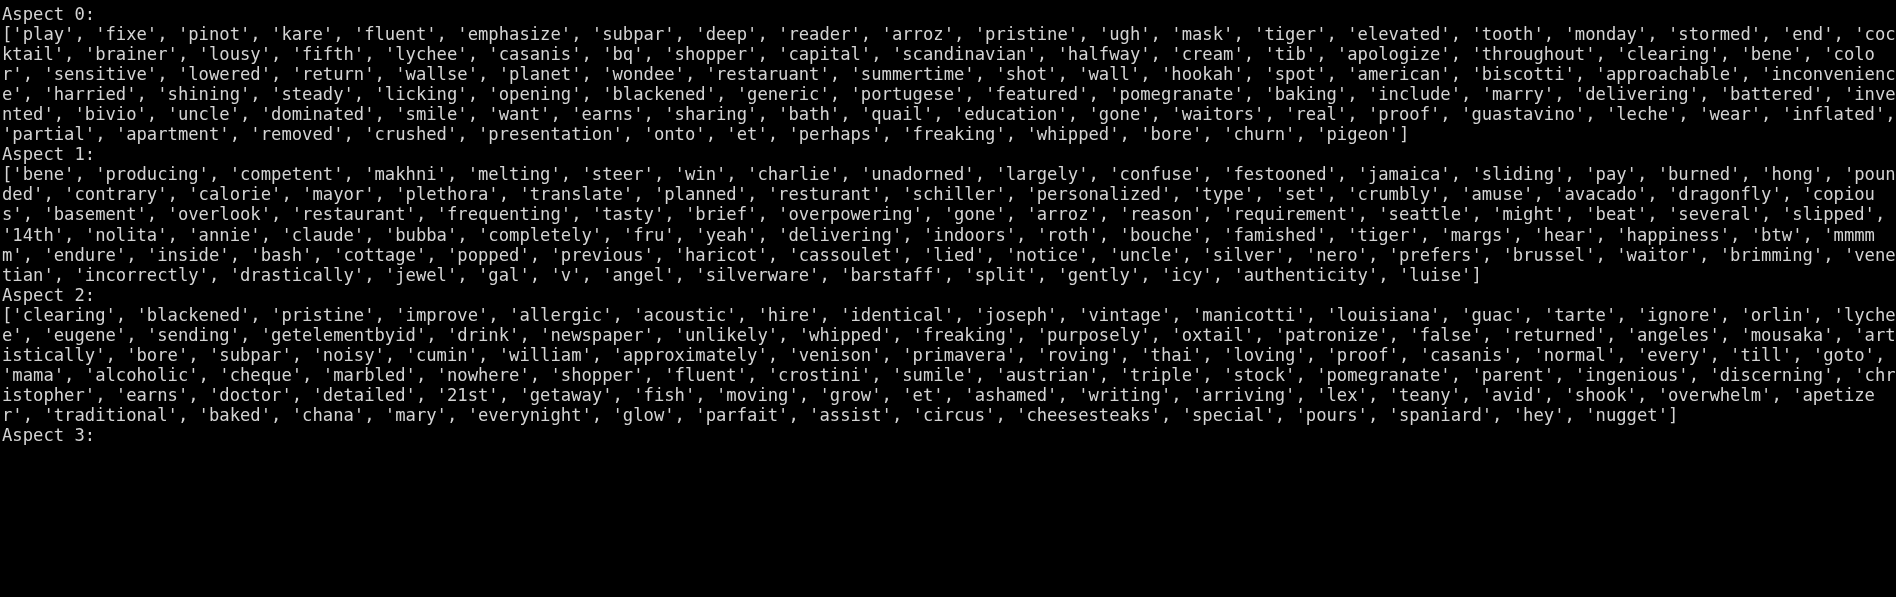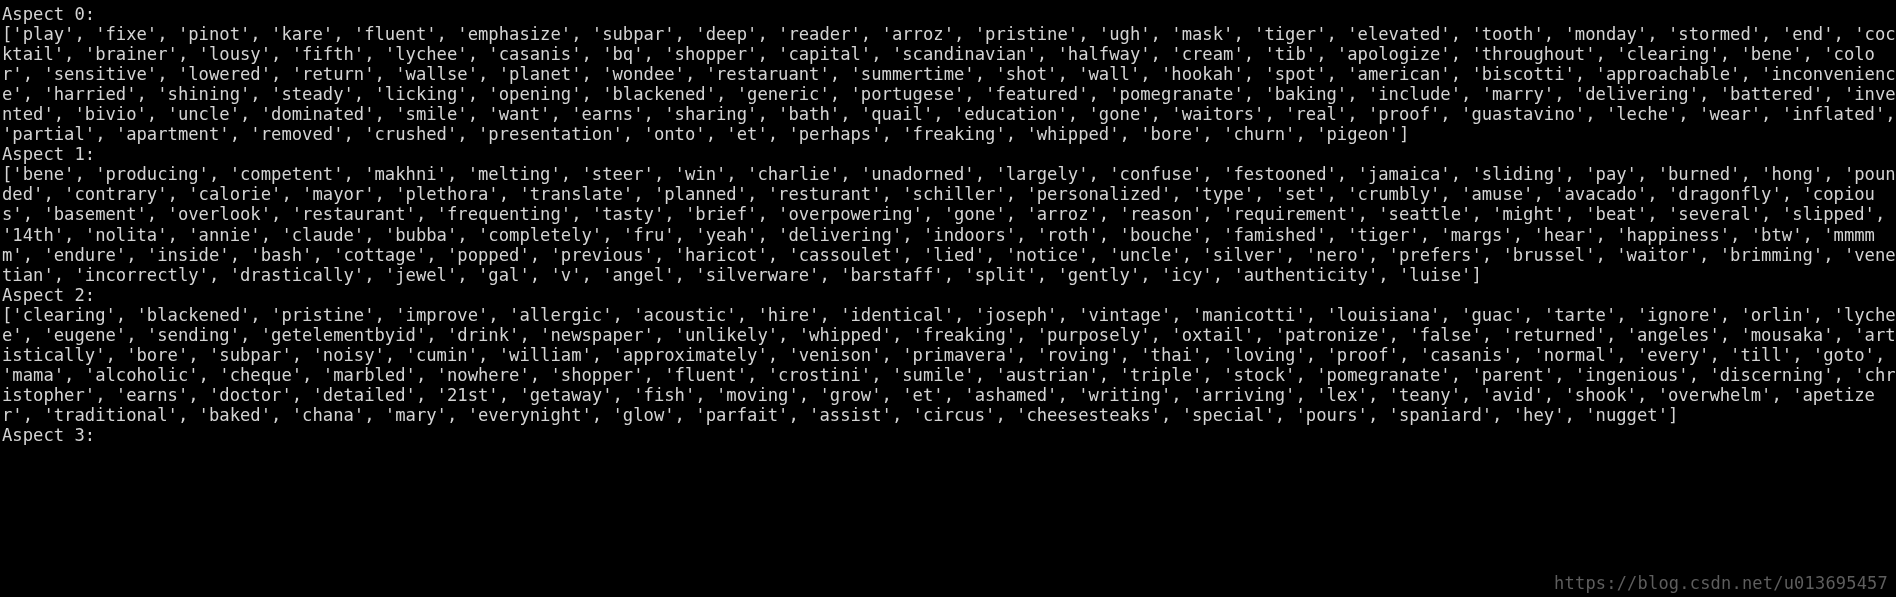--- a/index.html
+++ b/index.html
@@ -61,14 +61,13 @@
 <body>
 
 <div id="terminal">
   <div class="console-text"><span class="aspect-label">Aspect 0:</span>
 <span>['play', 'fixe', 'pinot', 'kare', 'fluent', 'emphasize', 'subpar', 'deep', 'reader', 'arroz', 'pristine', 'ugh', 'mask', 'tiger', 'elevated', 'tooth', 'monday', 'stormed', 'end', 'cocktail', 'brainer', 'lousy', 'fifth', 'lychee', 'casanis', 'bq', 'shopper', 'capital', 'scandinavian', 'halfway', 'cream', 'tib', 'apologize', 'throughout', 'clearing', 'bene', 'color', 'sensitive', 'lowered', 'return', 'wallse', 'planet', 'wondee', 'restaruant', 'summertime', 'shot', 'wall', 'hookah', 'spot', 'american', 'biscotti', 'approachable', 'inconvenience', 'harried', 'shining', 'steady', 'licking', 'opening', 'blackened', 'generic', 'portugese', 'featured', 'pomegranate', 'baking', 'include', 'marry', 'delivering', 'battered', 'invented', 'bivio', 'uncle', 'dominated', 'smile', 'want', 'earns', 'sharing', 'bath', 'quail', 'education', 'gone', 'waitors', 'real', 'proof', 'guastavino', 'leche', 'wear', 'inflated', 'partial', 'apartment', 'removed', 'crushed', 'presentation', 'onto', 'et', 'perhaps', 'freaking', 'whipped', 'bore', 'churn', 'pigeon']</span>
 <span class="aspect-label">Aspect 1:</span>
 <span>['bene', 'producing', 'competent', 'makhni', 'melting', 'steer', 'win', 'charlie', 'unadorned', 'largely', 'confuse', 'festooned', 'jamaica', 'sliding', 'pay', 'burned', 'hong', 'pounded', 'contrary', 'calorie', 'mayor', 'plethora', 'translate', 'planned', 'resturant', 'schiller', 'personalized', 'type', 'set', 'crumbly', 'amuse', 'avacado', 'dragonfly', 'copious', 'basement', 'overlook', 'restaurant', 'frequenting', 'tasty', 'brief', 'overpowering', 'gone', 'arroz', 'reason', 'requirement', 'seattle', 'might', 'beat', 'several', 'slipped', '14th', 'nolita', 'annie', 'claude', 'bubba', 'completely', 'fru', 'yeah', 'delivering', 'indoors', 'roth', 'bouche', 'famished', 'tiger', 'margs', 'hear', 'happiness', 'btw', 'mmmmm', 'endure', 'inside', 'bash', 'cottage', 'popped', 'previous', 'haricot', 'cassoulet', 'lied', 'notice', 'uncle', 'silver', 'nero', 'prefers', 'brussel', 'waitor', 'brimming', 'venetian', 'incorrectly', 'drastically', 'jewel', 'gal', 'v', 'angel', 'silverware', 'barstaff', 'split', 'gently', 'icy', 'authenticity', 'luise']</span>
 <span class="aspect-label">Aspect 2:</span>
 <span>['clearing', 'blackened', 'pristine', 'improve', 'allergic', 'acoustic', 'hire', 'identical', 'joseph', 'vintage', 'manicotti', 'louisiana', 'guac', 'tarte', 'ignore', 'orlin', 'lychee', 'eugene', 'sending', 'getelementbyid', 'drink', 'newspaper', 'unlikely', 'whipped', 'freaking', 'purposely', 'oxtail', 'patronize', 'false', 'returned', 'angeles', 'mousaka', 'artistically', 'bore', 'subpar', 'noisy', 'cumin', 'william', 'approximately', 'venison', 'primavera', 'roving', 'thai', 'loving', 'proof', 'casanis', 'normal', 'every', 'till', 'goto', 'mama', 'alcoholic', 'cheque', 'marbled', 'nowhere', 'shopper', 'fluent', 'crostini', 'sumile', 'austrian', 'triple', 'stock', 'pomegranate', 'parent', 'ingenious', 'discerning', 'christopher', 'earns', 'doctor', 'detailed', '21st', 'getaway', 'fish', 'moving', 'grow', 'et', 'ashamed', 'writing', 'arriving', 'lex', 'teany', 'avid', 'shook', 'overwhelm', 'apetizer', 'traditional', 'baked', 'chana', 'mary', 'everynight', 'glow', 'parfait', 'assist', 'circus', 'cheesesteaks', 'special', 'pours', 'spaniard', 'hey', 'nugget']</span>
 <span class="aspect-label">Aspect 3:</span></div>
-  <div class="watermark">https://blog.csdn.net/u013695457</div>
 </div>
 
 </body></html>

